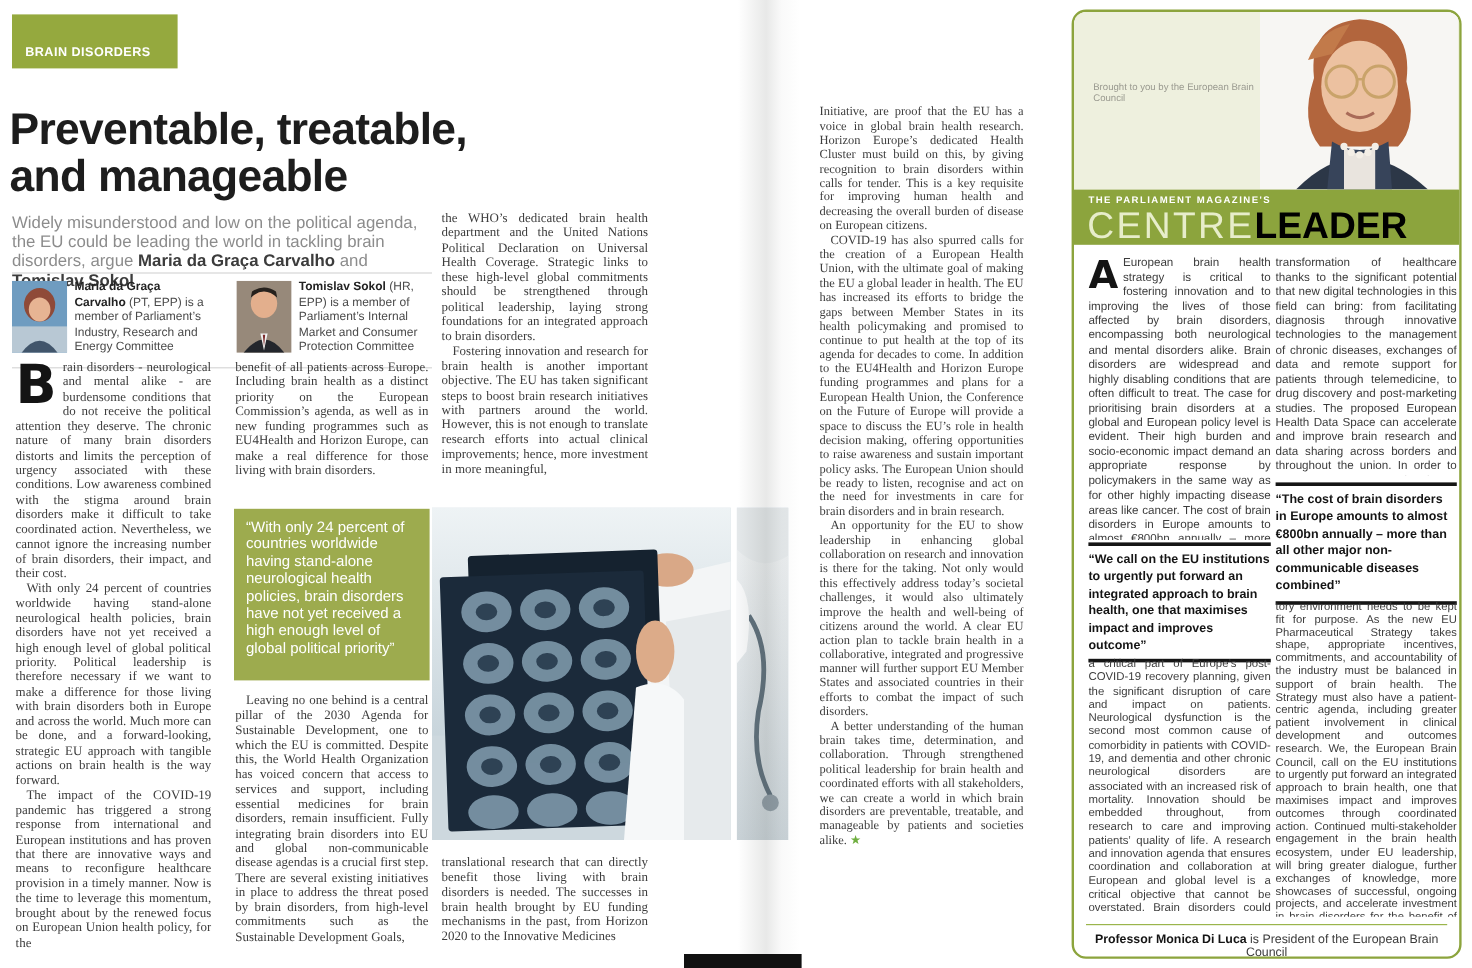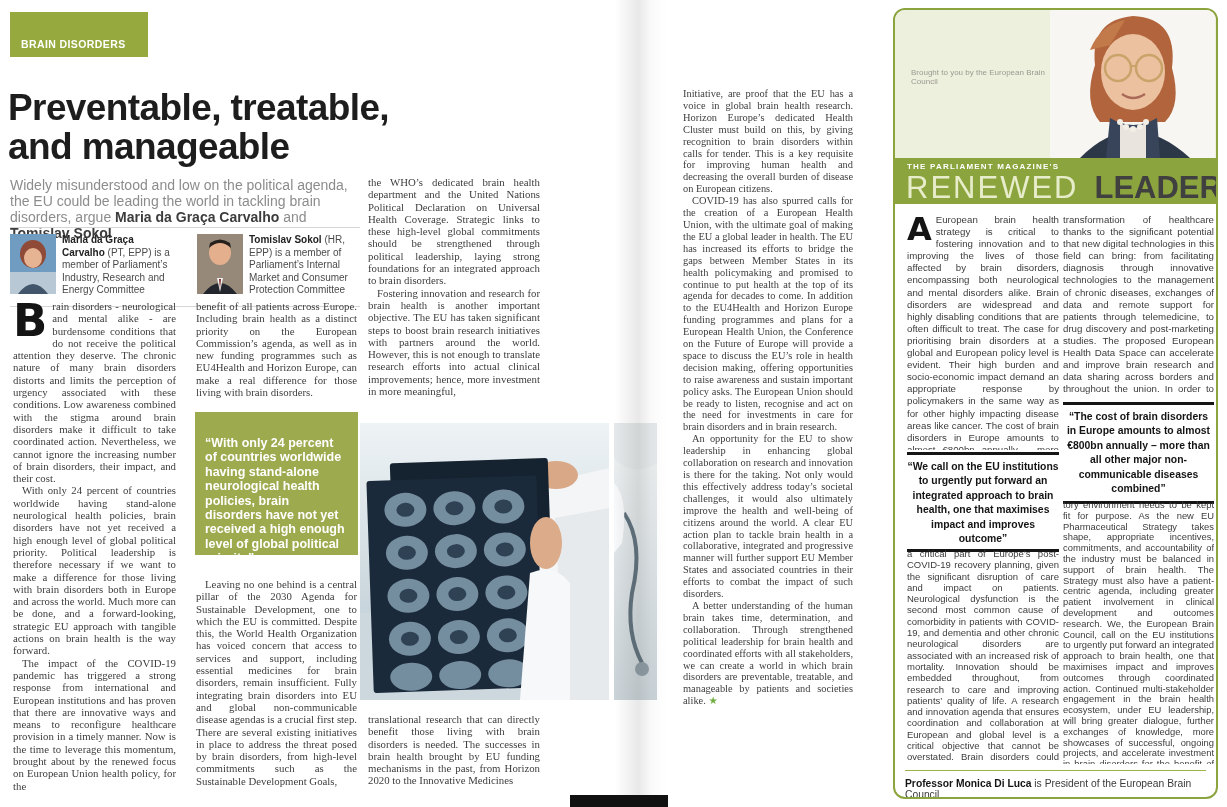--- a/index.html
+++ b/index.html
@@ -37,23 +37,23 @@
     font-family:"Liberation Serif",serif;color:#3d3d3d;
     font-size:10.8px;line-height:12.3px;text-align:justify;overflow:hidden;
   }
   .bodycol p{margin:0;}
   .bodycol p.ind{text-indent:9px;}
   .dropcap{
     float:left;font-family:"DejaVu Sans",sans-serif;font-weight:800;
     font-size:45px;line-height:37px;padding:2px 5px 0 0;color:#141414;
   }
   .quote-box{
-    left:195px;top:412px;width:163px;height:143px;background:#9dab4e;
-    color:#fff;font-weight:700;font-size:12.5px;line-height:14.4px;
-    padding:24px 10px;box-sizing:border-box;
+    left:195px;top:424px;width:163px;height:143px;background:#9dab4e;
+    color:#fff;font-weight:400;font-size:12.5px;line-height:14.4px;
+    padding:8px 10px;box-sizing:border-box;
   }
   .img-frame{overflow:hidden;background:#dfe6ea;}
   .gutter{
     left:615px;top:0;width:52px;height:807px;pointer-events:none;
     background:linear-gradient(90deg,rgba(0,0,0,0) 0%,rgba(90,95,90,.14) 45%,rgba(90,95,90,.03) 70%,rgba(0,0,0,0) 100%);
   }
   .bottom-bar{left:570px;top:795px;width:98px;height:12px;background:#111;}
   
   .col4{left:683px;top:88px;width:170px;height:702px;font-size:10.4px;line-height:11.9px;}
   .end-star{color:#6fae3f;font-family:"DejaVu Sans",sans-serif;}
@@ -67,34 +67,34 @@
   .tl-tagline{left:16px;top:58px;width:140px;font-size:8px;color:#9a9a90;}
   .tl-headline{
     left:16px;top:72px;width:136px;font-size:11px;font-weight:700;
     line-height:13.5px;color:#3a3a3a;
   }
   .tl-headline .auth{color:#7fa733;}
   .tl-band{left:0;top:148px;width:100%;height:46px;background:#8ca43d;color:#fff;}
   .tl-band-kicker{position:absolute;left:12px;top:4px;font-size:8px;font-weight:700;letter-spacing:1.2px;}
   .tl-band-words{position:absolute;left:11px;bottom:1px;font-size:31px;line-height:31px;white-space:nowrap;}
   .tl-band-words .w1{font-weight:400;color:#e7edca;letter-spacing:2px;}
-  .tl-band-words .w2{font-weight:800;color:#404040;letter-spacing:0;margin-left:16px;}
+  .tl-band-words .w2{font-weight:800;color:#000000;letter-spacing:0;}
   .tl-col{color:#3c3c3c;font-size:9.7px;line-height:12.1px;text-align:justify;overflow:hidden;}
   .tl-col p{margin:0;}
   .tl-dropcap{
     float:left;font-family:"DejaVu Sans",sans-serif;font-weight:800;
     font-size:32px;line-height:26px;padding:2px 4px 0 0;color:#141414;
   }
   .tl-quote{
     border-top:3px solid #151515;border-bottom:3px solid #151515;
     font-weight:700;font-size:10.4px;line-height:14.4px;color:#141414;
-    padding:5px 0;text-align:center;overflow:hidden;
+    padding:5px 0;text-align:left;overflow:hidden;
   }
   .tl-footer-rule{left:10px;top:760px;width:301px;height:0;border-top:1.5px solid #9ab54b;}
-  .tl-footer{left:10px;top:768px;width:301px;font-size:10.3px;color:#3a3a3a;}
+  .tl-footer{left:10px;top:768px;width:301px;font-size:10.3px;color:#3a3a3a;text-align:center;}
   .tl-footer b{color:#141414;}
 </style>
 </head>
 <body>
 
 <div class="abs section-tag">
   <span>BRAIN DISORDERS</span>
 </div>
 
 <h1 class="abs headline" style="margin:0">Preventable, treatable, and manageable</h1>
@@ -261,21 +261,21 @@
       </g>
     <path d="M40 40 Q50 15 75 10 L60 35 Z" fill="#c27a4a"></path>
   </svg>
 
   <div class="abs tl-tagline">Brought to you by the European Brain Council</div>
 
 
   <div class="abs tl-band">
     <div class="tl-band-kicker">THE PARLIAMENT MAGAZINE'S</div>
     <div class="tl-band-words">
-      <span class="w1">RENEWED</span><span class="w2">LEADER</span>
+      <span class="w1">CENTRE</span><span class="w2">LEADER</span>
     </div>
   </div>
 
   <div class="abs tl-col" style="left:12px;top:204px;width:152px;height:236px">
     <p><span class="tl-dropcap">A</span><span> European brain health strategy is critical to fostering innovation and to improving the lives of those affected by brain disorders, encompassing both neurological and mental disorders alike. Brain disorders are widespread and highly disabling conditions that are often difficult to treat. The case for prioritising brain disorders at a global and European policy level is evident. Their high burden and socio-economic impact demand an appropriate response by policymakers in the same way as for other highly impacting disease areas like cancer. The cost of brain disorders in Europe amounts to almost €800bn annually – more than all other major non-communicable diseases combined. Brain disorders also constitute</span></p>
   </div>
 
   <div class="abs tl-quote" style="left:12px;top:442px;width:152px;height:84px">
     <span>“We call on the EU institutions to urgently put forward an integrated approach to brain health, one that maximises impact and improves outcome”</span>
   </div>

